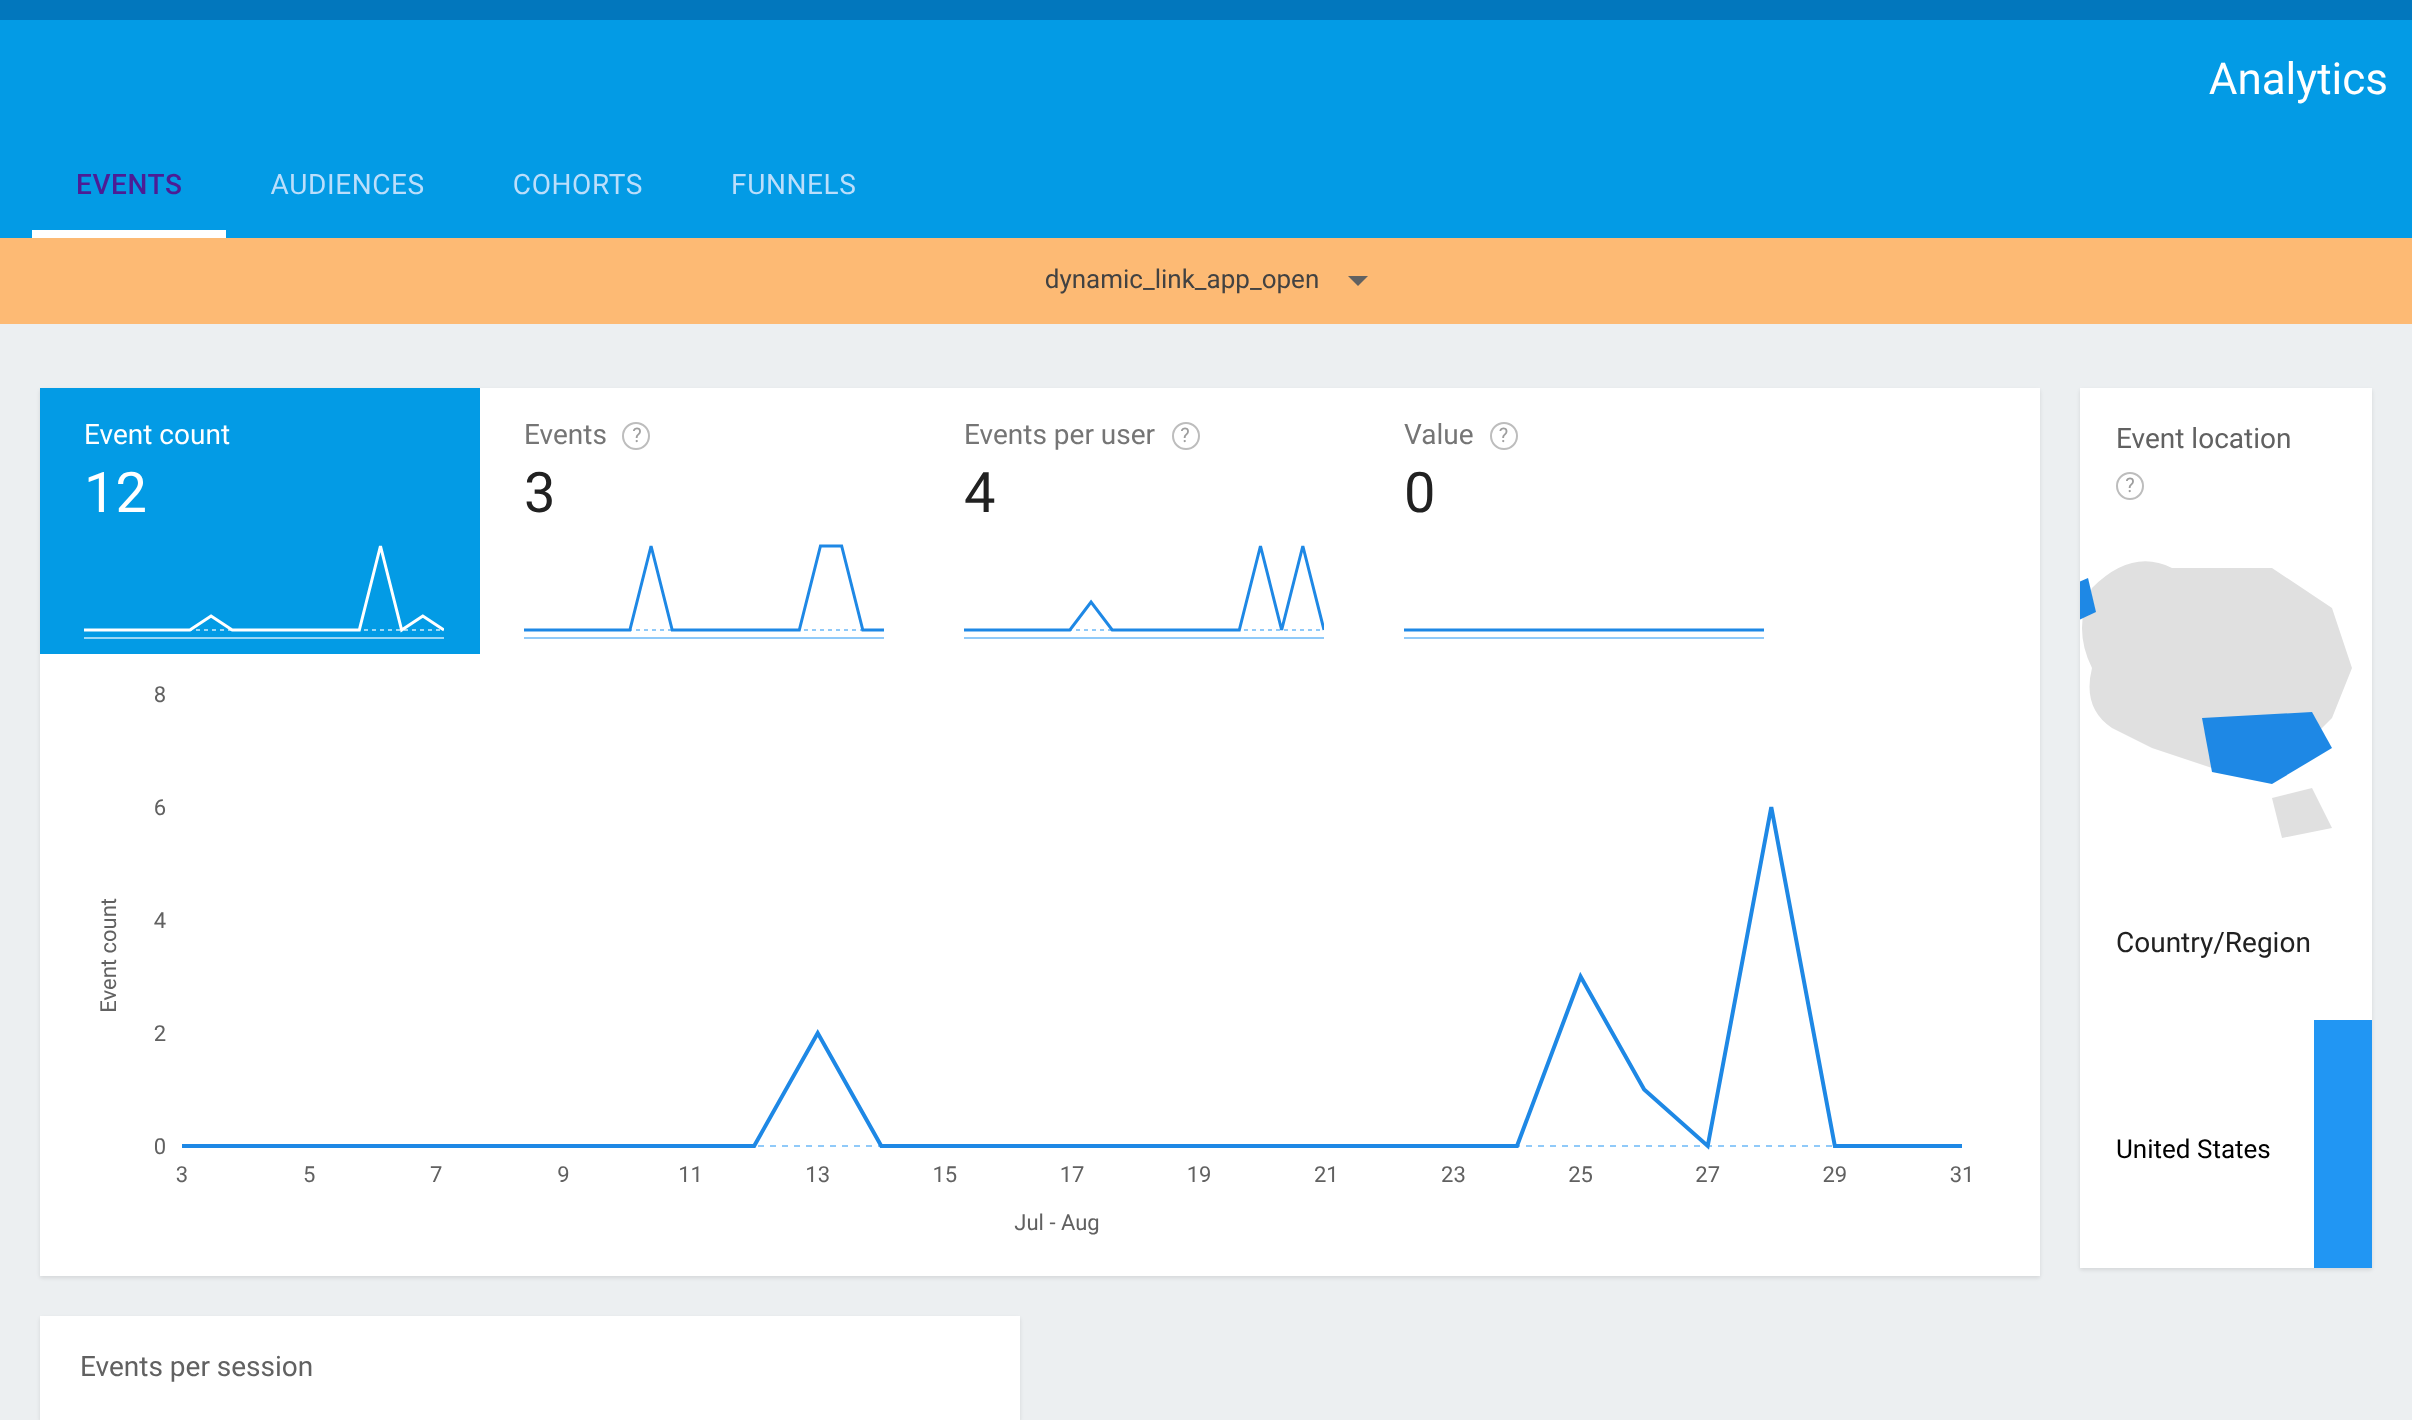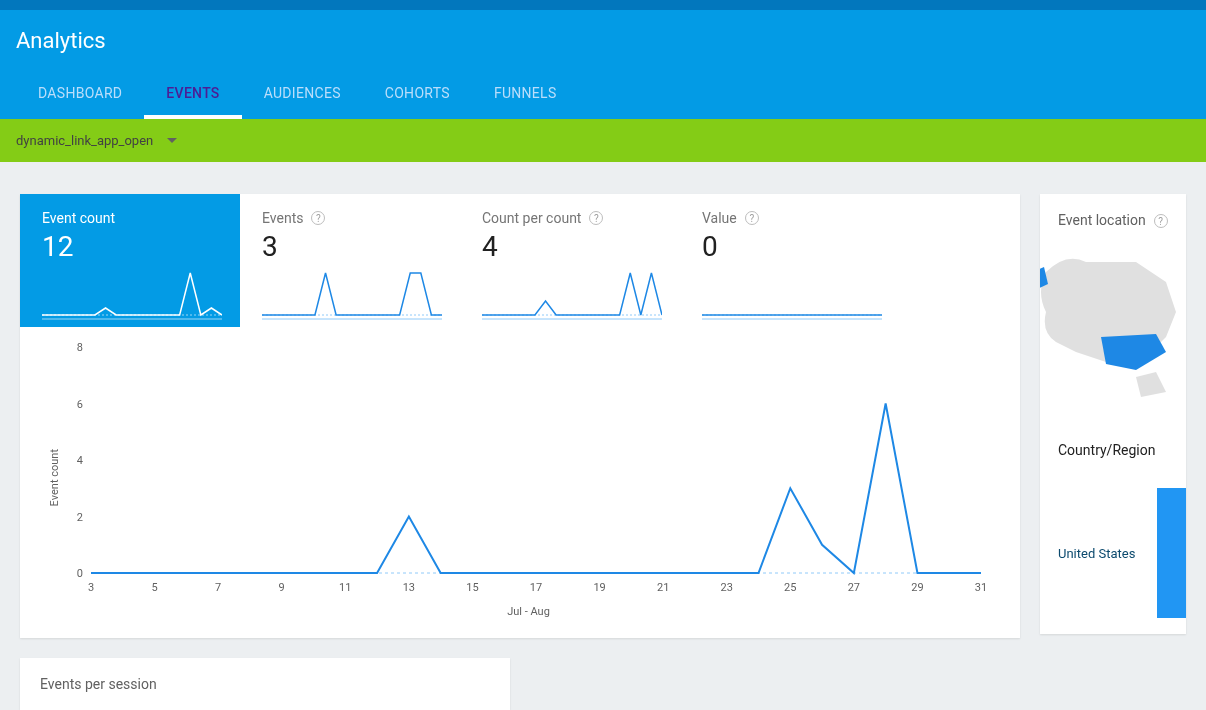--- a/index.html
+++ b/index.html
@@ -11,21 +11,22 @@
     height: 710px;
     overflow: hidden;
   }
   .top-strip {
     height: 10px;
     background: #0277bd;
   }
   .header {
     background: #039be5;
     color: #fff;
-    padding: 18px 28px 0 16px;
+    padding: 18px 12px 0 16px;
+    text-align: right;
   }
   .header h1 {
     font-size: 22px;
     font-weight: 400;
     margin-bottom: 18px;
   }
   .tabs {
     display: flex;
     gap: 0;
   }
@@ -54,22 +55,23 @@
     background: transparent;
     color: #4c1d95;
     border-bottom: 4px solid #fff;
   }
   
   .filter-row {
     display: flex;
     align-items: center;
     padding: 14px 16px;
     gap: 24px;
-    background: #84cc16;
+    background: #fdba74;
     border-bottom: none;
+    flex-direction: column;
   }
   .event-select {
     display: inline-flex;
     align-items: center;
     gap: 14px;
     font-size: 13px;
     color: #424242;
     cursor: pointer;
   }
   .event-select .caret {
@@ -165,46 +167,46 @@
   }
   .right-card {
     background:#fff;
     box-shadow: 0 1px 2px rgba(0,0,0,.1);
     padding: 18px 0 0 18px;
     height: 440px;
     overflow: hidden;
   }
   .right-card .r-title {
     font-size: 14px; color:#616161;
-    display:flex; align-items:flex-end; gap:8px;
+    display:flex; align-items:flex-start; gap:8px;
     margin-bottom: 14px;
+    flex-direction: column;
   }
   .map { height: 170px; position:relative; }
   .map svg { position:absolute; right:-30px; top:0; }
   .cr-title { font-size:14px; color:#212121; margin-top:30px; margin-bottom:30px; }
-  .cr-row { display:flex; align-items:center; gap:12px; font-size:13px; color:#0c4a6e; }
+  .cr-row { display:flex; align-items:center; gap:12px; font-size:13px; color:#000000; }
   .cr-bar { flex:1; height:130px; background:#2196f3; margin-left:10px;}
   .small-card {
     background:#fff;
     box-shadow: 0 1px 2px rgba(0,0,0,.1);
     padding: 18px 20px;
     width: 490px;
     font-size: 14px;
     color:#616161;
   }
 </style>
 </head>
 <body>
 
 <div class="top-strip"></div>
 
 <div class="header">
   <h1>Analytics</h1>
   <div class="tabs">
-    <div class="tab">DASHBOARD</div>
     <div class="tab active">EVENTS</div>
     <div class="tab">AUDIENCES</div>
     <div class="tab">COHORTS</div>
     <div class="tab">FUNNELS</div>
   </div>
 </div>
 
 <div class="filter-row">
   <div class="event-select">
     <span>dynamic_link_app_open</span>
@@ -234,21 +236,21 @@
             </div>
           <div class="value">3</div>
           <svg class="spark" id="spark-1" viewBox="0 0 180 54" preserveAspectRatio="none">
               <line x1="0" x2="180" y1="46" y2="46" stroke="#90caf9" stroke-width="1" stroke-dasharray="2 2"></line>
               <path d="M0 46 L0 46 L10.588235294117647 46 L21.176470588235293 46 L31.764705882352942 46 L42.35294117647059 46 L52.94117647058823 46 L63.529411764705884 4 L74.11764705882352 46 L84.70588235294117 46 L95.29411764705883 46 L105.88235294117646 46 L116.47058823529412 46 L127.05882352941177 46 L137.64705882352942 46 L148.23529411764704 4 L158.8235294117647 4 L169.41176470588235 46 L180 46" fill="none" stroke="#1e88e5" stroke-width="1.5"></path>
               <line x1="0" x2="180" y1="50" y2="50" stroke="#90caf9" stroke-width="1"></line>
             </svg>
         </div>
         <div class="metric">
           <div class="label">
-              <span>Count per count</span>
+              <span>Events per user</span>
               <span class="help-icon">?</span>
             </div>
           <div class="value">4</div>
           <svg class="spark" id="spark-2" viewBox="0 0 180 54" preserveAspectRatio="none">
               <line x1="0" x2="180" y1="46" y2="46" stroke="#90caf9" stroke-width="1" stroke-dasharray="2 2"></line>
               <path d="M0 46 L0 46 L10.588235294117647 46 L21.176470588235293 46 L31.764705882352942 46 L42.35294117647059 46 L52.94117647058823 46 L63.529411764705884 32 L74.11764705882352 46 L84.70588235294117 46 L95.29411764705883 46 L105.88235294117646 46 L116.47058823529412 46 L127.05882352941177 46 L137.64705882352942 46 L148.23529411764704 4 L158.8235294117647 46 L169.41176470588235 4 L180 46" fill="none" stroke="#1e88e5" stroke-width="1.5"></path>
               <line x1="0" x2="180" y1="50" y2="50" stroke="#90caf9" stroke-width="1"></line>
             </svg>
         </div>
         <div class="metric">

